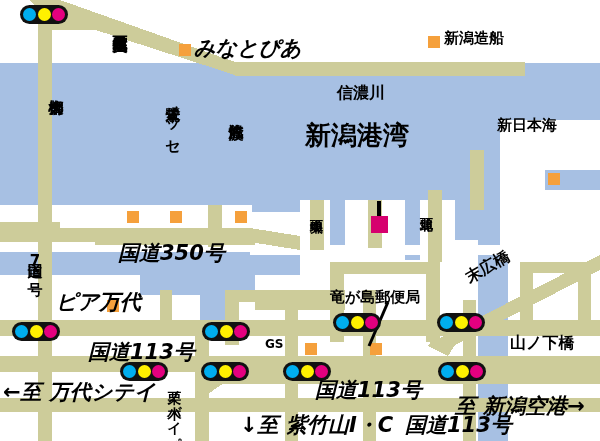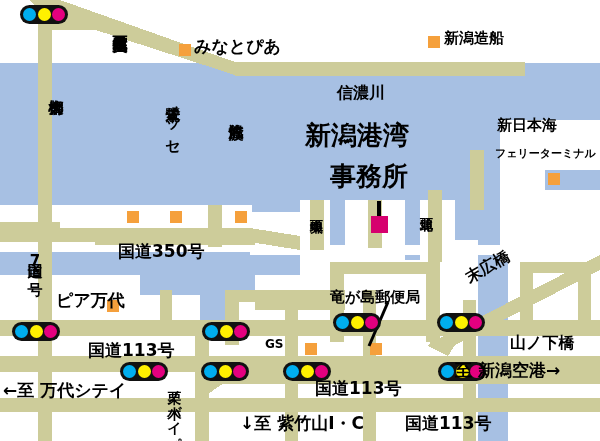--- a/index.html
+++ b/index.html
@@ -27,21 +27,21 @@
     writing-mode:vertical-rl;
     text-orientation:upright;
     white-space:nowrap;
     line-height:1.0;
   }
   .s11{font-size:11px;}
   .s13{font-size:13px;}
   .s14{font-size:14px;}
   .s15{font-size:15px;}
   .s16{font-size:16px;}
-  .s17{font-size:17px;}
+  .s17{font-size:21px;font-style:italic;}
   .s18{font-size:12px;}
   .s26{font-size:26px;}
 
   
   .poi{
     position:absolute;
     width:12px;height:12px;
     background:#F5A03C;
   }
   
@@ -273,24 +273,22 @@
   <div class="lbl s15" style="left:444px;top:31px;">新潟造船</div>
 
   <div class="lbl vert s15" style="left:112px;top:24px;">県立万代島美術館</div>
   <div class="lbl vert s15" style="left:48px;top:88px;">柳都大橋</div>
   <div class="lbl vert s15" style="left:165px;top:95px;">朱鷺メッセ</div>
   <div class="lbl vert s15" style="left:228px;top:112px;">佐渡汽船</div>
 
   <div class="lbl s16" style="left:337px;top:85px;text-align:right;">信濃川</div>
 
   <div class="lbl s26" style="left:305px;top:122px;">新潟港湾</div>
-  <div class="lbl s26" style="left:330px;top:163px;">事務所</div>
 
   <div class="lbl s15" style="left:497px;top:118px;">新日本海</div>
-  <div class="lbl s11" style="left:495px;top:148px;">フェリーターミナル</div>
 
   <div class="lbl vert s13" style="left:310px;top:210px;">中央埠頭</div>
   <div class="lbl vert s13" style="left:420px;top:208px;">北埠頭</div>
 
   <div class="lbl s17" style="left:118px;top:243px;">国道350号</div>
   <div class="lbl vert s15" style="left:27px;top:252px;">国道7号</div>
   <div class="lbl s17" style="left:56px;top:292px;">ピア万代</div>
   <div class="lbl s17" style="left:88px;top:342px;">国道113号</div>
 
   <div class="lbl s18" style="left:265px;top:338px;">GS</div>
@@ -299,17 +297,17 @@
 
   <div class="lbl s16" style="left:463px;top:272px;transform:rotate(-30deg);transform-origin:left top;">末広橋</div>
 
   <div class="lbl s16" style="left:510px;top:335px;">山ノ下橋</div>
 
   <div class="lbl s17" style="left:3px;top:382px;">←至 万代シテイ</div>
 
   <div class="lbl vert s14" style="left:168px;top:380px;">栗ノ木バイパス</div>
 
   <div class="lbl s17" style="left:315px;top:380px;">国道113号</div>
-  <div class="lbl s17" style="left:455px;top:362px;">至 新潟空港→</div>
+  <div class="lbl s17" style="left:455px;top:396px;">至 新潟空港→</div>
   <div class="lbl s17" style="left:240px;top:415px;">↓至 紫竹山I・C</div>
   <div class="lbl s17" style="left:405px;top:415px;">国道113号</div>
 
 </div>
 
 </body></html>

